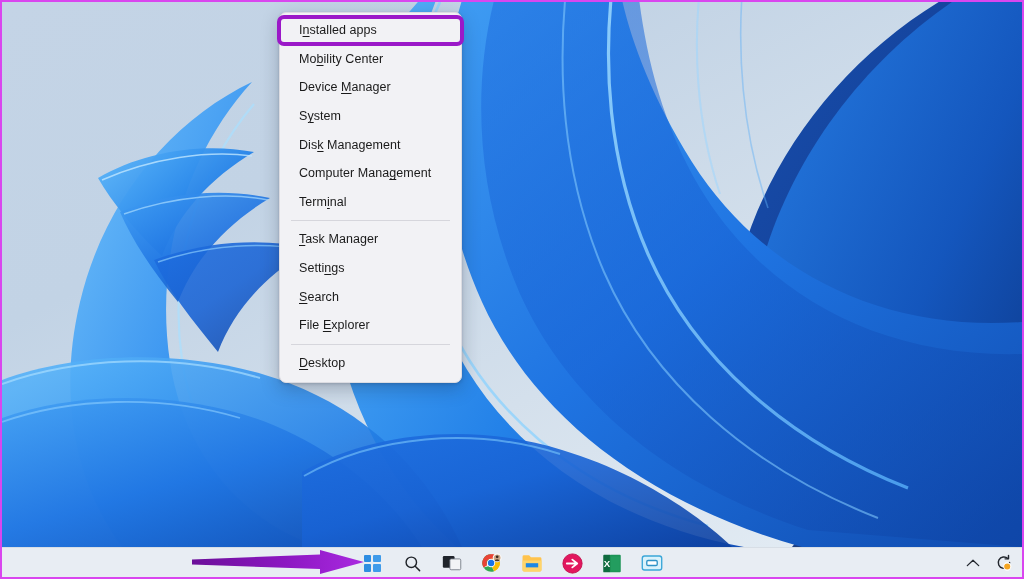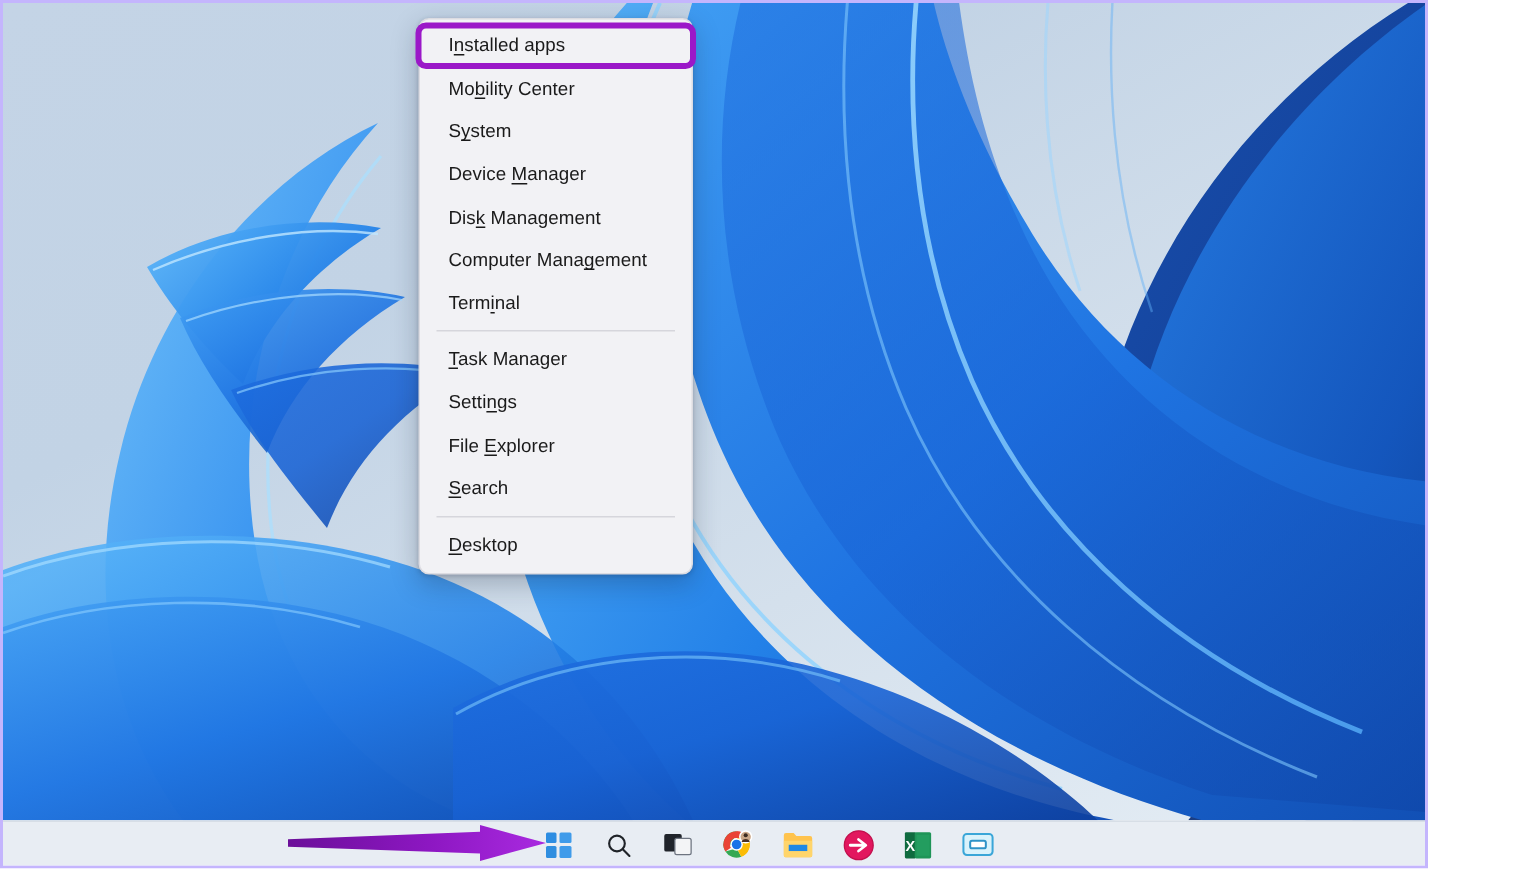--- a/index.html
+++ b/index.html
@@ -7,25 +7,25 @@
     margin: 0;
     padding: 0;
     background: #ffffff;
   }
   body {
     font-family: "Liberation Sans", sans-serif;
   }
 
   #screen {
     position: relative;
-    width: 952px;
+    width: 1024px;
     height: 579px;
     overflow: hidden;
     box-sizing: border-box;
-    border: 2px solid #c4b5fd;
+    border: 2px solid #d946ef;
   }
 
   
   #wallpaper {
     position: absolute;
     left: 0; top: 0;
     width: 1020px;
     height: 545px;
     overflow: hidden;
     background: linear-gradient(135deg, #c7d6e6 0%, #bed0e3 22%, #cddbe8 48%, #dde7f0 72%, #e6eef5 100%);
@@ -264,46 +264,46 @@
 
   <div id="winx-menu" style="background: rgb(242, 242, 245);">
 
   <div class="menu-item">
         <span class="label">I<u>n</u>stalled apps</span>
       </div>
       <div class="menu-item">
         <span class="label">Mo<u>b</u>ility Center</span>
       </div>
       <div class="menu-item">
+        <span class="label">Device <u>M</u>anager</span>
+      </div>
+      <div class="menu-item">
         <span class="label">S<u>y</u>stem</span>
       </div>
       <div class="menu-item">
-        <span class="label">Device <u>M</u>anager</span>
-      </div>
-      <div class="menu-item">
         <span class="label">Dis<u>k</u> Management</span>
       </div>
       <div class="menu-item">
         <span class="label">Computer Mana<u>g</u>ement</span>
       </div>
       <div class="menu-item">
         <span class="label">Term<u>i</u>nal</span>
       </div>
       <div class="menu-sep"></div>
       <div class="menu-item">
         <span class="label"><u>T</u>ask Manager</span>
       </div>
       <div class="menu-item">
         <span class="label">Setti<u>n</u>gs</span>
       </div>
       <div class="menu-item">
+        <span class="label"><u>S</u>earch</span>
+      </div>
+      <div class="menu-item">
         <span class="label">File <u>E</u>xplorer</span>
-      </div>
-      <div class="menu-item">
-        <span class="label"><u>S</u>earch</span>
       </div>
       <div class="menu-sep"></div>
       <div class="menu-item">
         <span class="label"><u>D</u>esktop</span>
       </div>
     </div>
 
   <div id="highlight-ring" style="border-color: rgb(155, 24, 200);"></div>
 
   <div id="taskbar" style="background: rgb(232, 237, 243);">

